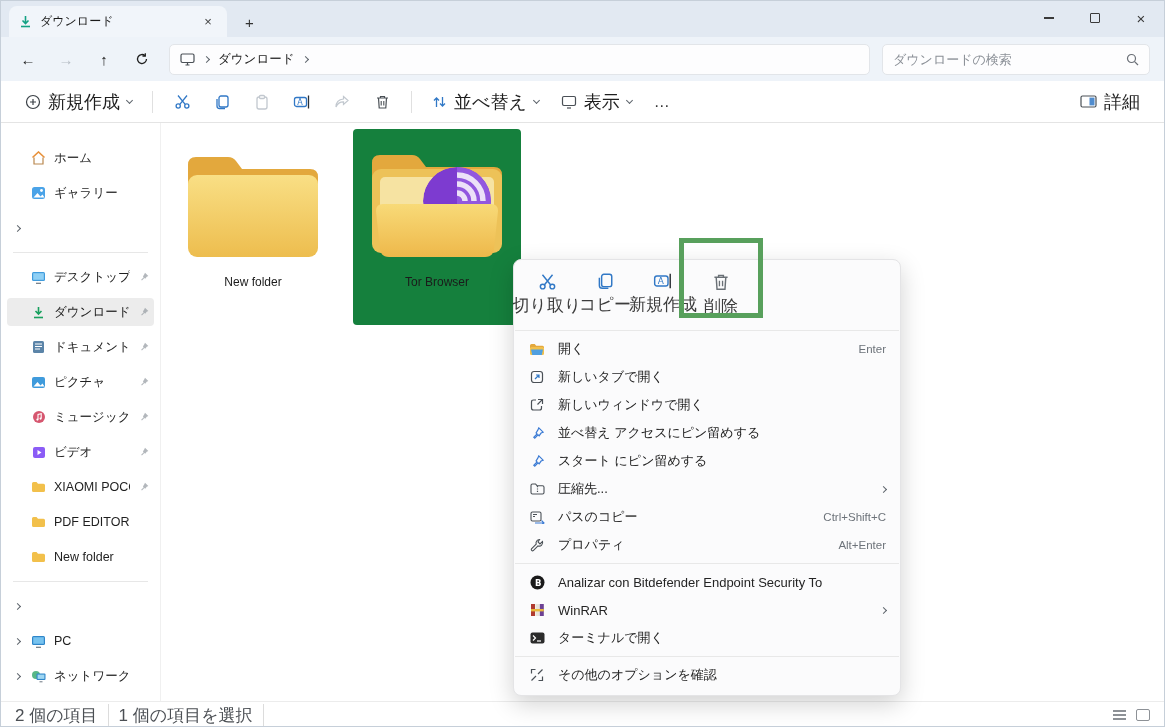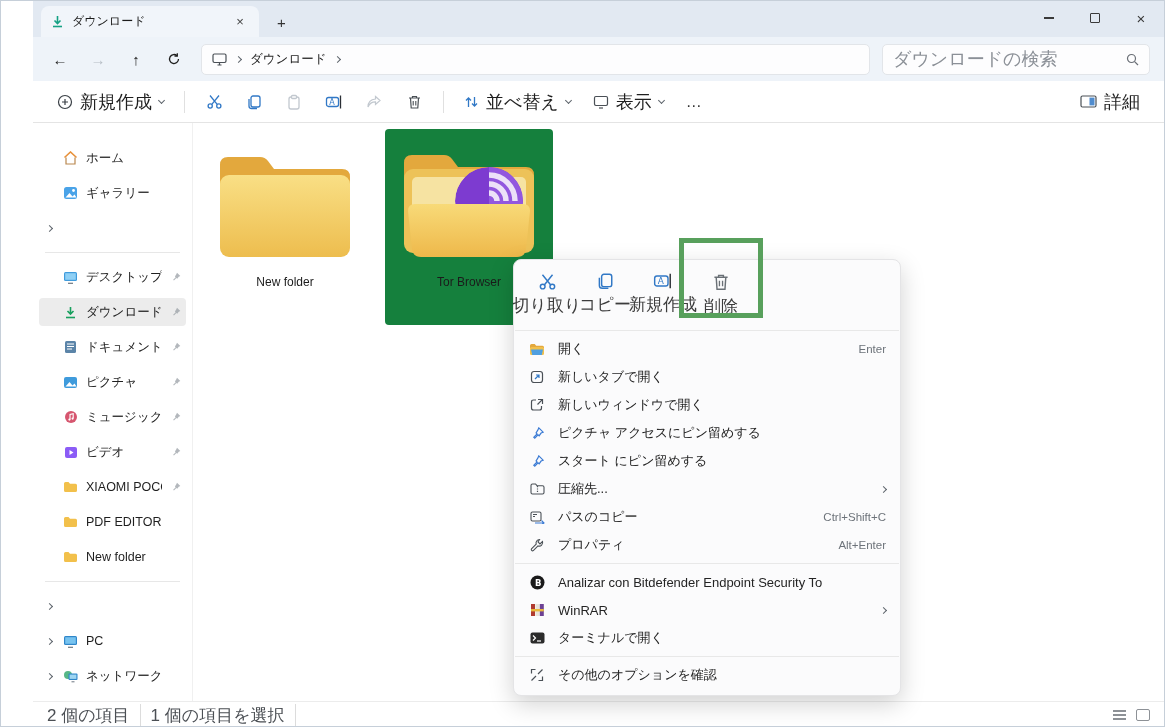--- a/index.html
+++ b/index.html
@@ -1,38 +1,38 @@
 <!DOCTYPE html>
 <html><head>
 <meta charset="utf-8">
 <style>
   * { box-sizing: border-box; margin: 0; padding: 0; }
   body { font-family: "Liberation Sans", "DejaVu Sans", sans-serif; background:#fff; }
-  .window { position:relative; width:1165px; height:727px; background:#fff; border:1px solid #c6cfd9; overflow:hidden;padding-left:32px; }
+  .window { position:relative; width:1165px; height:727px; background:#fff; border:1px solid #c6cfd9; overflow:hidden; }
 
   
   .tabbar { position:relative; height:36px; background:#e2e9f2; display:flex; align-items:flex-end; }
   .tab { margin-left:8px; width:218px; height:31px; background:#f1f5fa; border-radius:8px 8px 0 0; display:flex; align-items:center; padding:0 10px; gap:8px; }
   .tab-label { flex:1; font-size:12px; color:#1b1b1b; }
   .tab-close { font-size:13px; color:#444; width:18px; text-align:center; cursor:default; }
   .newtab-btn { font-size:15px; color:#333; margin-left:18px; margin-bottom:6px; }
   .win-controls { position:absolute; right:0; top:0; height:34px; display:flex; }
   .win-btn { width:46px; height:34px; display:flex; align-items:center; justify-content:center; }
   .min-glyph { width:10px; height:1.5px; background:#3a3a3a; }
   .max-glyph { width:10px; height:10px; border:1.4px solid #3a3a3a; border-radius:1px; }
   .close-glyph { font-size:15px; color:#3a3a3a; line-height:1; }
 
   
   .navbar { height:44px; background:#eef3f9; display:flex; align-items:center; padding:0 14px 0 10px; gap:4px; }
   .nav-btn { width:34px; height:30px; display:flex; align-items:center; justify-content:center; font-size:15px; color:#1f1f1f; border-radius:4px; }
   .nav-btn.disabled { color:#b6bdc5; }
   .addr-field { flex:1; height:31px; background:#fdfdfe; border:1px solid #e2e5e9; border-radius:5px; display:flex; align-items:center; padding:0 10px; gap:9px; margin:0 8px 0 6px; }
   .crumb { font-size:12.5px; color:#1f1f1f; }
   .search-field { width:268px; height:31px; background:#fdfdfe; border:1px solid #e2e5e9; border-radius:5px; display:flex; align-items:center; padding:0 10px; }
-  .search-field input { flex:1; border:none; outline:none; background:transparent; font-size:18px; color:#333; font-family:inherit; }
+  .search-field input { flex:1; border:none; outline:none; background:transparent; font-size:13px; color:#333; font-family:inherit; }
   .search-field input::placeholder { color:#8b9097; }
 
   
   .chv { display:inline-block; width:5px; height:5px; border-right:1.3px solid #5d646b; border-top:1.3px solid #5d646b; }
   .chv.r { transform:rotate(45deg); }
   .chv.d { transform:rotate(135deg); margin-top:-3px; }
 
   
   .toolbar { height:42px; background:#fff; border-bottom:1px solid #e4e4e4; display:flex; align-items:center; padding:0 16px; gap:6px; }
   .tb-btn { display:flex; align-items:center; gap:7px; padding:6px 8px; border-radius:4px; font-size:18px; color:#1f1f1f; }
@@ -519,21 +519,21 @@
           </svg>
       </span>
       <span class="ctx-label">新しいウィンドウで開く</span>
     </div>
     <div class="ctx-row">
       <span class="ctx-ric">
         <svg width="13" height="13" viewBox="0 0 12 12">
             <path d="M7.2.8l4 4-1.9.8-1.8 2.6-1-.9-3 3-.9-.9 3-3-.9-1L6.4 2.7z" fill="none" stroke="#3b7bd4" stroke-width="1.1"></path>
           </svg>
       </span>
-      <span class="ctx-label">ピクチャ アクセスにピン留めする</span>
+      <span class="ctx-label">並べ替え アクセスにピン留めする</span>
     </div>
     <div class="ctx-row">
       <span class="ctx-ric">
         <svg width="13" height="13" viewBox="0 0 12 12">
             <path d="M7.2.8l4 4-1.9.8-1.8 2.6-1-.9-3 3-.9-.9 3-3-.9-1L6.4 2.7z" fill="none" stroke="#3b7bd4" stroke-width="1.1"></path>
           </svg>
       </span>
       <span class="ctx-label">スタート にピン留めする</span>
     </div>
     <div class="ctx-row">

